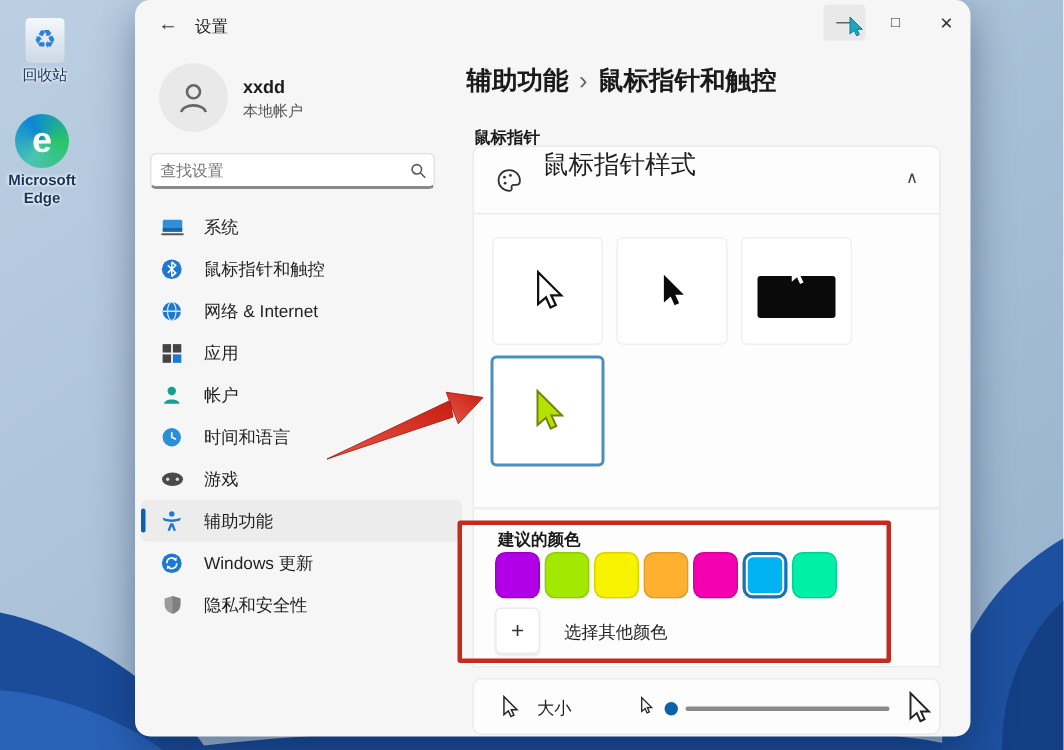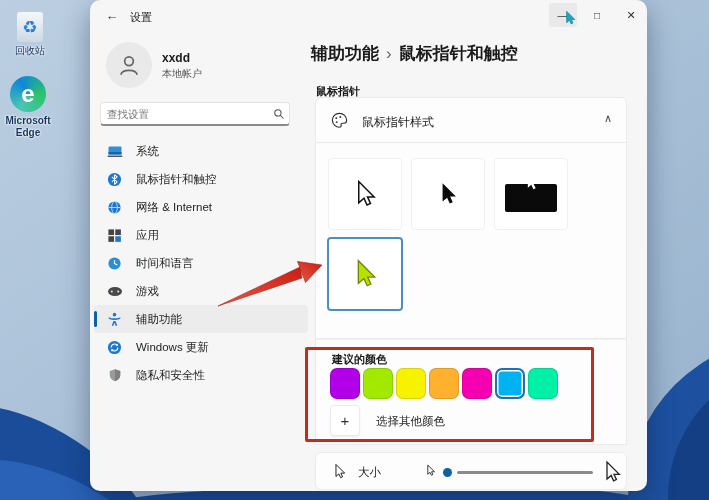--- a/index.html
+++ b/index.html
@@ -70,21 +70,21 @@
   .breadcrumb .sep { color:#666; font-weight:normal; padding:0 7px; }
   .section-label { position:absolute; left:226px; top:84px; font-size:11px; font-weight:bold; color:#1a1a1a; }
 
   .card { position:absolute; background:#fdfdfd; border:1px solid #ebebeb; }
   .cardA { left:225px; top:97px; width:312px; height:46px; border-radius:6px 6px 0 0; }
   .cardB { left:225px; top:143px; width:312px; height:196px; border-top:none; }
   .cardC { left:225px; top:339px; width:312px; height:106px; border-top:1px solid #f0f0f0; }
   .cardD { left:225px; top:452px; width:312px; height:38px; border-radius:6px;text-align:right; }
 
   .cardA .palette { position:absolute; left:14px; top:13px; }
-  .cardA .ctitle { position:absolute; left:46px; top:16px; font-size:12px; color:#1f1f1f; }
+  .cardA .ctitle { position:absolute; left:46px; top:0; font-size:17px; color:#1f1f1f; }
   .cardA .chev { position:absolute; right:14px; top:14px; font-size:11px; color:#444; }
 
   .tile { position:absolute; width:74px; height:72px; background:#fff; border:1px solid #f0f0f0; border-radius:4px;
           display:flex; align-items:center; justify-content:center; }
   .tile.t1 { left:12px; top:15px; } .tile.t2 { left:95px; top:15px; } .tile.t3 { left:178px; top:15px; }
   .tile.t4 { left:11px; top:94px; width:76px; height:74px; border:2px solid #4a8fbf; }
   .invbox { width:52px; height:28px; background:#0a0a0a; border-radius:2px; position:relative; margin-top:8px; }
   .invbox svg { position:absolute; left:17px; top:-12px; }
 
   .colors-label { position:absolute; left:16px; top:12px; font-size:11px; font-weight:bold; color:#1a1a1a; }
@@ -200,20 +200,29 @@
               <rect x="8.8" y="1.5" width="6" height="6" fill="#444"></rect>
               <rect x="1.5" y="8.8" width="6" height="6" fill="#444"></rect>
               <rect x="8.8" y="8.8" width="6" height="6" fill="#1e78d2"></rect>
             </svg>
           </span>
           <span class="nav-label">应用</span>
         </div>
         <div class="nav-item">
           <span class="nav-ic">
             <svg width="15" height="15" viewBox="0 0 16 16">
+              <circle cx="8" cy="5" r="3" fill="#14a08c"></circle>
+              <path d="M2.5 14 C3.2 10 12.8 10 13.5 14 Z" fill="#14a08c"></path>
+            </svg>
+          </span>
+          <span class="nav-label">帐户</span>
+        </div>
+        <div class="nav-item">
+          <span class="nav-ic">
+            <svg width="15" height="15" viewBox="0 0 16 16">
               <circle cx="8" cy="8" r="6.5" fill="#2a8fd8"></circle>
               <path d="M8 4.5 L8 8 L11 9.5" fill="none" stroke="#fff" stroke-width="1.2"></path>
             </svg>
           </span>
           <span class="nav-label">时间和语言</span>
         </div>
         <div class="nav-item">
           <span class="nav-ic">
             <svg width="16" height="16" viewBox="0 0 16 16">
               <ellipse cx="8" cy="8.5" rx="7" ry="4.5" fill="#4a4a4a"></ellipse>

